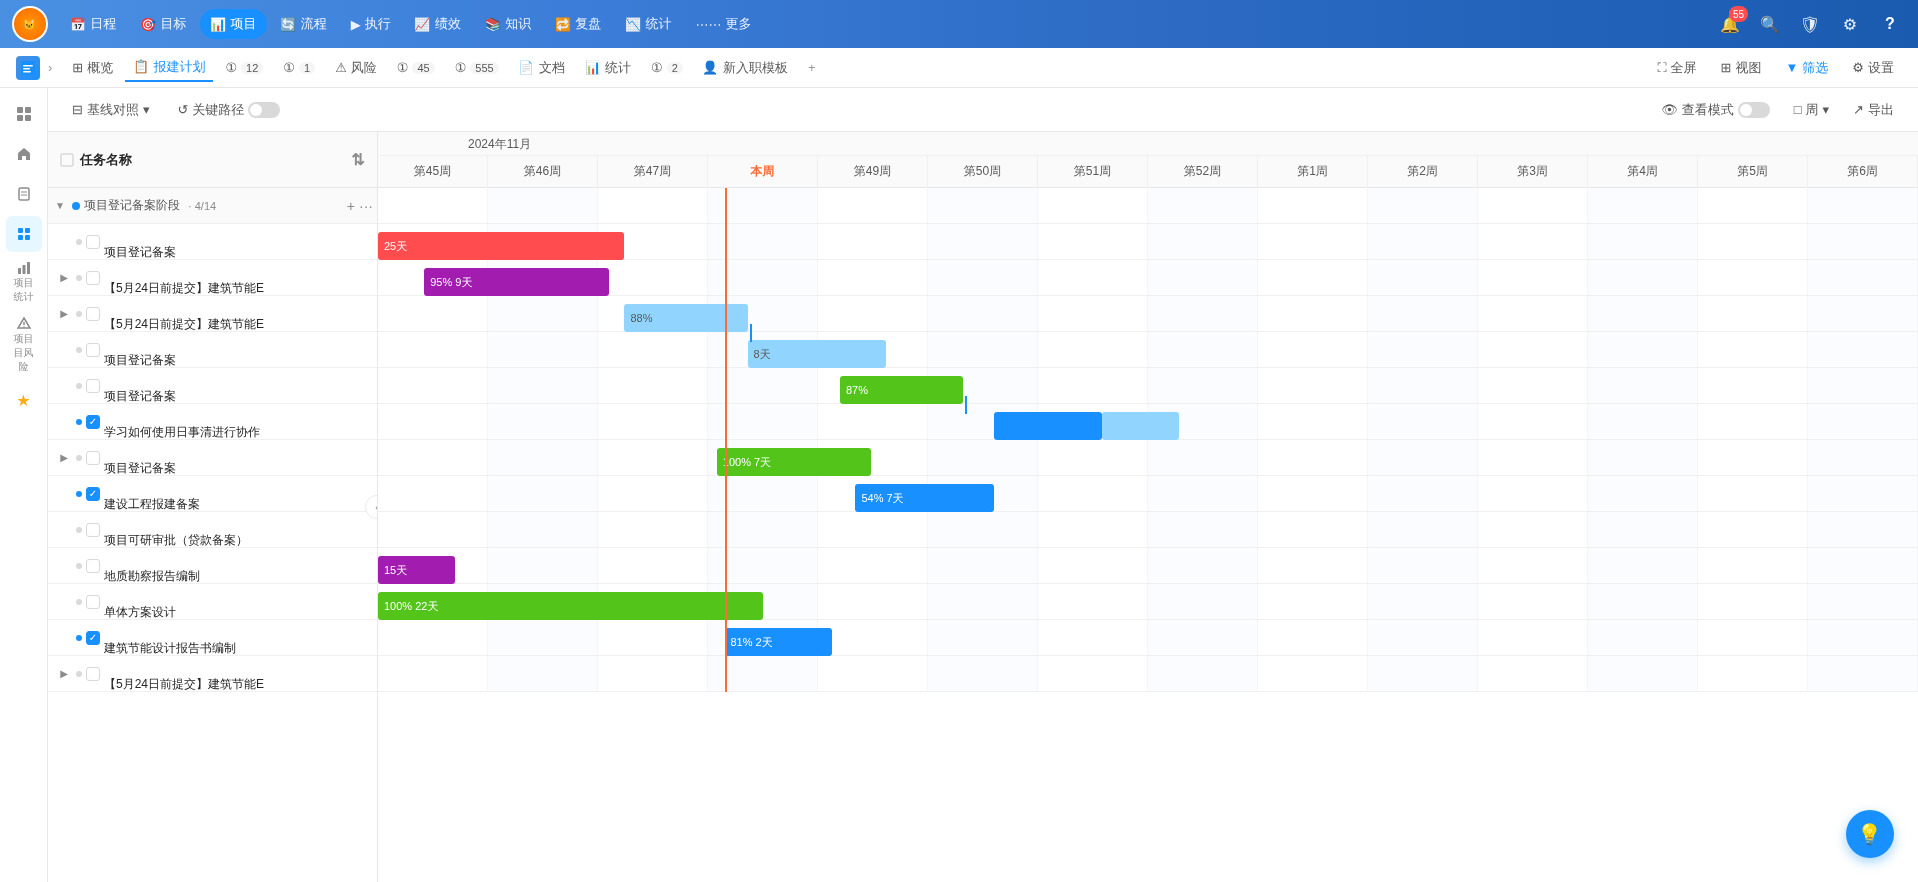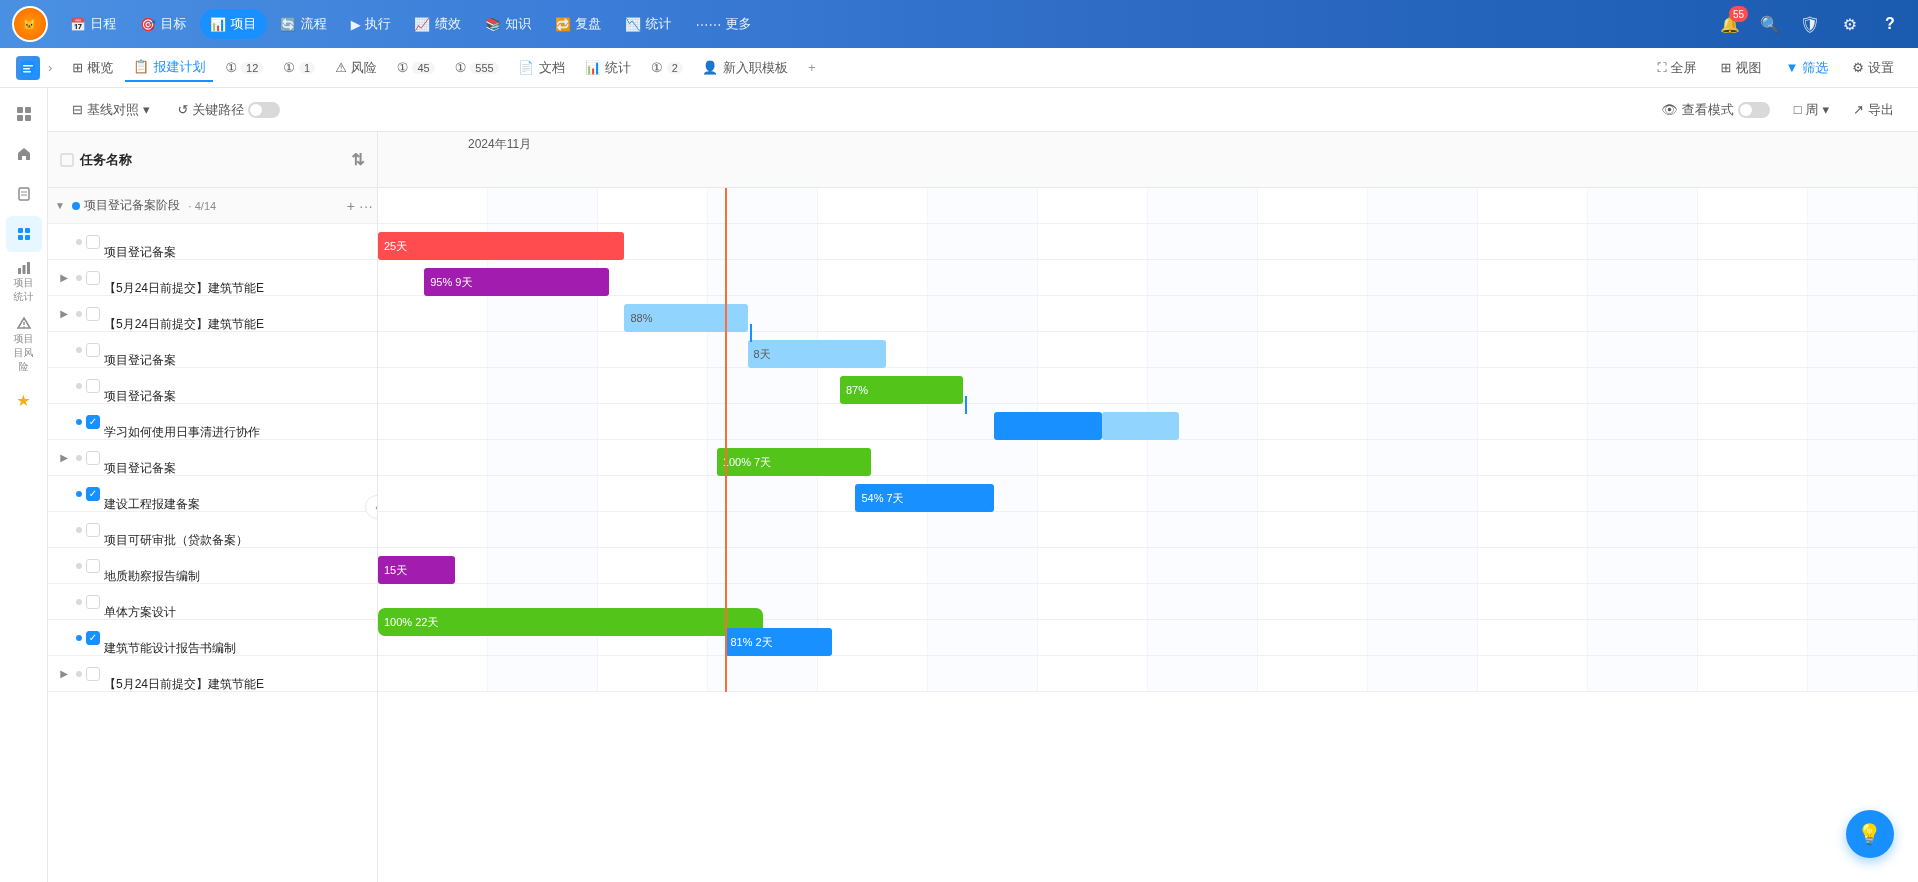--- a/index.html
+++ b/index.html
@@ -753,20 +753,36 @@
         <div class="collapse-btn">‹</div>
       </div>
 
       <div class="gantt-chart">
         <div class="gantt-inner">
 
           <div class="gantt-header">
             <div class="gantt-month-row">
               <span style="padding-left:90px;font-size:12px;color:#595959;">2024年11月</span>
             </div>
+            <div class="gantt-week-row" id="week-row">
+                <div class="gantt-week-cell">第45周</div>
+                <div class="gantt-week-cell">第46周</div>
+                <div class="gantt-week-cell">第47周</div>
+                <div class="gantt-week-cell current">本周</div>
+                <div class="gantt-week-cell">第49周</div>
+                <div class="gantt-week-cell">第50周</div>
+                <div class="gantt-week-cell">第51周</div>
+                <div class="gantt-week-cell">第52周</div>
+                <div class="gantt-week-cell">第1周</div>
+                <div class="gantt-week-cell">第2周</div>
+                <div class="gantt-week-cell">第3周</div>
+                <div class="gantt-week-cell">第4周</div>
+                <div class="gantt-week-cell">第5周</div>
+                <div class="gantt-week-cell">第6周</div>
+              </div>
           </div>
 
           <div style="position:relative;">
             <div id="gantt-rows-bg">
                 <div class="gantt-row">
                   <div class="gantt-row-bg"></div>
                   <div class="gantt-row-bg alt"></div>
                   <div class="gantt-row-bg"></div>
                   <div class="gantt-row-bg alt"></div>
                   <div class="gantt-row-bg"></div>
@@ -995,21 +1011,21 @@
             <div class="gantt-bars-layer" id="bars-layer">
                 <div class="gantt-bar red" style="top: 44px; left: 0%; width: 16%;">25天</div>
                 <div class="gantt-bar red-light" style="top: 80px; left: 3%; width: 12%;">95%  9天</div>
                 <div class="gantt-bar blue-light" style="top: 116px; left: 16%; width: 8%; color: rgb(89, 89, 89);">88%</div>
                 <div class="gantt-bar blue-light" style="top: 152px; left: 24%; width: 9%; color: rgb(89, 89, 89);">8天</div>
                 <div class="gantt-bar green" style="top: 188px; left: 30%; width: 8%;">87%</div>
                 <div class="gantt-bar blue" style="top: 224px; left: 40%; width: 7%;"></div>
                 <div class="gantt-bar green" style="top: 260px; left: 22%; width: 10%;">100%  7天</div>
                 <div class="gantt-bar blue" style="top: 296px; left: 31%; width: 9%;">54%  7天</div>
                 <div class="gantt-bar red-light" style="top: 368px; left: 0%; width: 5%;">15天</div>
-                <div class="gantt-bar green" style="top: 420px; left: 0%; width: 25%; border-radius: 7px;">100%  22天</div>
+                <div class="gantt-bar green" style="top: 404px; left: 0%; width: 25%;">100%  22天</div>
                 <div class="gantt-bar blue" style="top: 440px; left: 22.5%; width: 7%;">81%  2天</div>
                 <div style="position: absolute; left: calc(24% + 2px); top: 136px; width: 2px; height: 18px; background: rgb(24, 144, 255);"></div>
                 <div style="position: absolute; left: calc(38% + 2px); top: 208px; width: 2px; height: 18px; background: rgb(24, 144, 255);"></div>
                 <div class="gantt-bar blue-light" style="top: 224px; left: 47%; width: 5%; color: rgb(89, 89, 89);"></div>
               </div>
           </div>
         </div>
       </div>
 
     </div>

